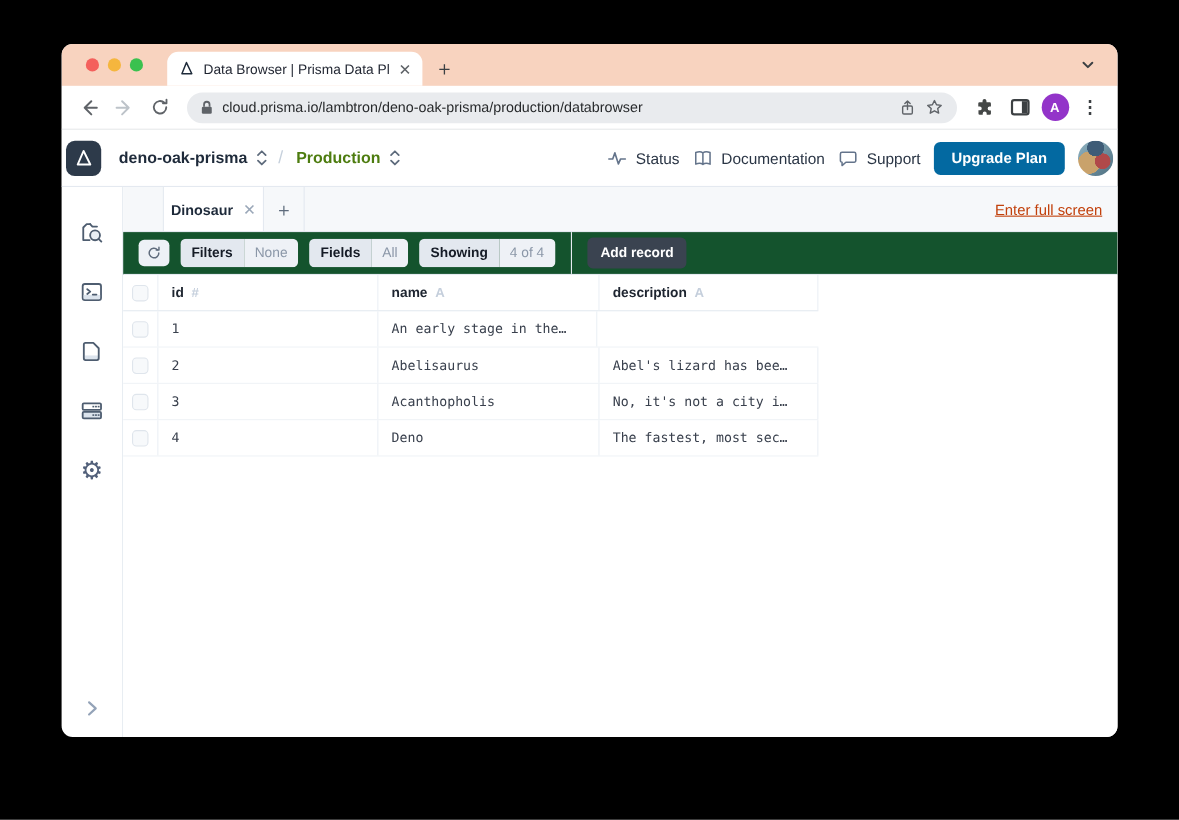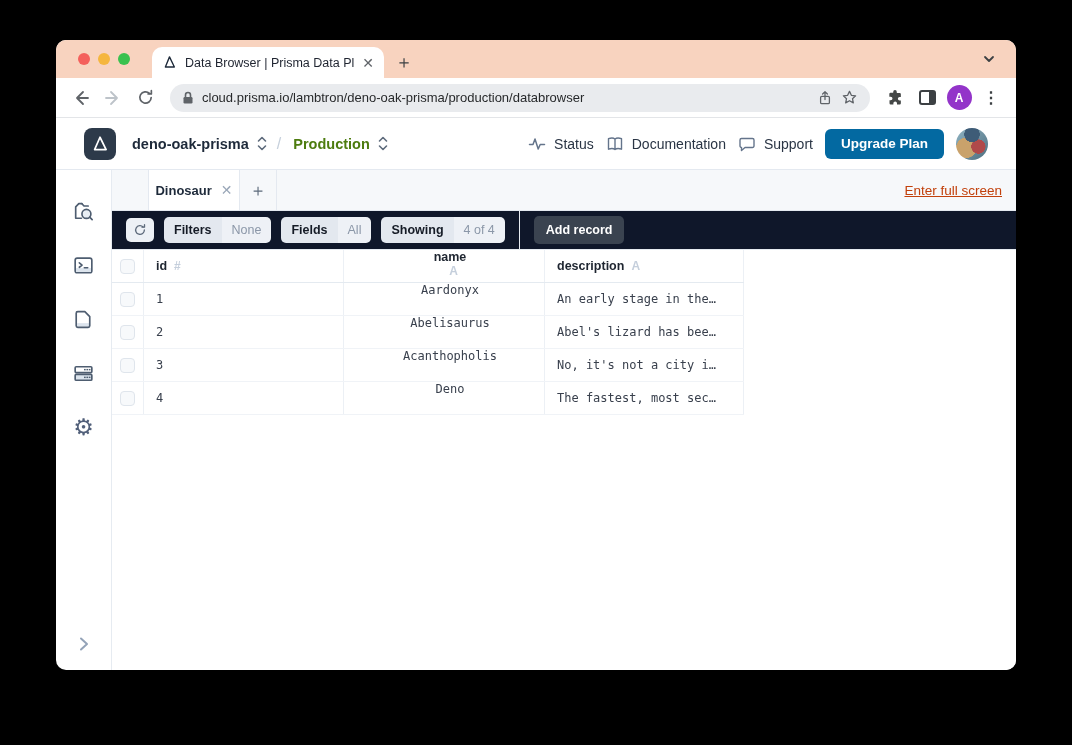--- a/index.html
+++ b/index.html
@@ -26,21 +26,21 @@
   .nav-ic { width:26px; height:26px; display:flex; align-items:center; justify-content:center; }
   .urlpill { flex:1; height:28px; background:#E9EBEE; border-radius:14px; display:flex; align-items:center; padding:0 12px; gap:8px; margin:0 6px; min-width:0; }
   .urltext { font-size:13px; color:#27292B; white-space:nowrap; overflow:hidden; flex:1; }
   .avatarA { width:25px; height:25px; border-radius:50%; background:#9334C9; color:#fff; font-size:12px; font-weight:700;
              display:flex; align-items:center; justify-content:center; }
   .dots { color:#3C4043; font-size:16px; font-weight:700; letter-spacing:0; width:18px; text-align:center; }
   .sidepanel { width:17px; height:15px; border:2.2px solid #3C4043; border-radius:3px; position:relative; }
   .sidepanel i { position:absolute; top:0; right:0; bottom:0; width:5px; background:#3C4043; display:block; }
 
   
-  .app-header { height:52px; background:#fff; border-bottom:1px solid #E4E9F0; display:flex; align-items:center; padding:0 28px; }
+  .app-header { height:52px; background:#fff; border-bottom:1px solid #E4E9F0; display:flex; align-items:center; padding:0 4px; }
   .logo { width:32px; height:32px; background:#2D3A4A; border-radius:8px; display:flex; align-items:center; justify-content:center; margin-right:16px; }
   .proj { font-size:14.5px; font-weight:700; color:#1E2A3A; }
   .sel-chev { margin:0 10px 0 8px; }
   .slash { color:#C6D0DC; font-size:16px; margin-right:12px; }
   .env { font-size:14.5px; font-weight:600; color:#4d7c0f; }
   .hdr-right { margin-left:auto; display:flex; align-items:center; gap:12px; }
   .hnav { display:flex; align-items:center; gap:8px; font-size:14px; color:#2A3545; cursor:default; }
   .upgrade { background:#0369a1; color:#fff; font-weight:700; font-size:13.5px; border:none; border-radius:6px;
              height:30px; padding:0 16px; cursor:pointer; }
   .avatar-photo { width:32px; height:32px; border-radius:50%;
@@ -65,38 +65,38 @@
   .mtab { width:92px; background:#fff; border-left:1px solid #E4E9F0; border-right:1px solid #E4E9F0;
           display:flex; align-items:center; justify-content:center; gap:9px; }
   .mtab-label { font-size:13px; font-weight:700; color:#1E2A3A; }
   .mtab-close { color:#9AA7B8; font-size:14px; }
   .mtab-add { width:37px; border-right:1px solid #E4E9F0; display:flex; align-items:center; justify-content:center;
               color:#5E6B7C; font-size:17px; }
   .fullscreen { margin-left:auto; align-self:center; margin-right:14px; font-size:13.5px; color:#c2410c;
                 text-decoration:underline; cursor:pointer; }
 
   
-  .dtoolbar { height:39px; background:#0f172a; border-bottom:1px solid #E6EBF1; display:flex; align-items:center; padding-left:14px; }
+  .dtoolbar { height:39px; background:#14532d; border-bottom:1px solid #E6EBF1; display:flex; align-items:center; padding-left:14px; }
   .refresh { width:28px; height:24px; border-radius:5px; background:#EDF1F6; display:flex; align-items:center; justify-content:center; margin-right:10px; }
   .seg { display:flex; border-radius:5px; overflow:hidden; margin-right:10px; font-size:12.5px; }
   .seg .lab { background:#E3E8EF; color:#151B26; font-weight:700; padding:6px 10px; }
   .seg .val { background:#EEF1F6; color:#8B97A8; font-weight:500; padding:6px 10px; }
   .vdiv { width:1px; align-self:stretch; background:#E6EBF1; margin:0 14px 0 4px; }
   .addrec { background:#3A4350; color:#fff; font-weight:700; font-size:12.5px; border:none; border-radius:5px;
             padding:7px 12px; cursor:pointer; }
 
   
   .tbl { width:632px; }
   .trow { display:flex; height:33px; align-items:center; }
   .thead-row { border-bottom:1px solid #E4EAF0;text-align:right; }
   .drow { border-bottom:1px solid #F0F3F7; }
   .col { height:100%; display:flex; align-items:center; }
   .c-check { width:32px; justify-content:center; border-right:1px solid #ECF0F5; }
   .c-id   { width:200px; padding-left:12px; border-right:1px solid #ECF0F5; }
-  .c-name { width:201px; padding-left:12px; border-right:1px solid #ECF0F5;flex-direction:column; }
+  .c-name { width:201px; padding-left:12px; border-right:1px solid #ECF0F5; }
   .c-desc { width:199px; padding-left:12px; border-right:1px solid #ECF0F5; }
   .hname { font-size:12.5px; font-weight:700; color:#1E2530; }
   .htype { font-size:12px; font-weight:700; color:#C5CFDC; margin-left:7px; }
   .cell { font-family:"DejaVu Sans Mono", monospace; font-size:12px; color:#39404D; white-space:nowrap; }
   .checkbox { width:15px; height:15px; border-radius:4px; background:#F7F9FB; border:1.5px solid #DFE5EC; }
 
   svg { display:block; }
 </style>
 </head>
 <body>
@@ -333,23 +333,20 @@
           </div>
         </div>
 
         <div class="trow drow">
           <div class="col c-check">
               <span class="checkbox"></span>
             </div>
           <div class="col c-id">
               <span class="cell">1</span>
             </div>
-          <div class="col c-name">
-              <span class="cell">Aardonyx</span>
-            </div>
           <div class="col c-desc">
               <span class="cell">An early stage in the…</span>
             </div>
         </div>
         <div class="trow drow">
           <div class="col c-check">
               <span class="checkbox"></span>
             </div>
           <div class="col c-id">
               <span class="cell">2</span>

